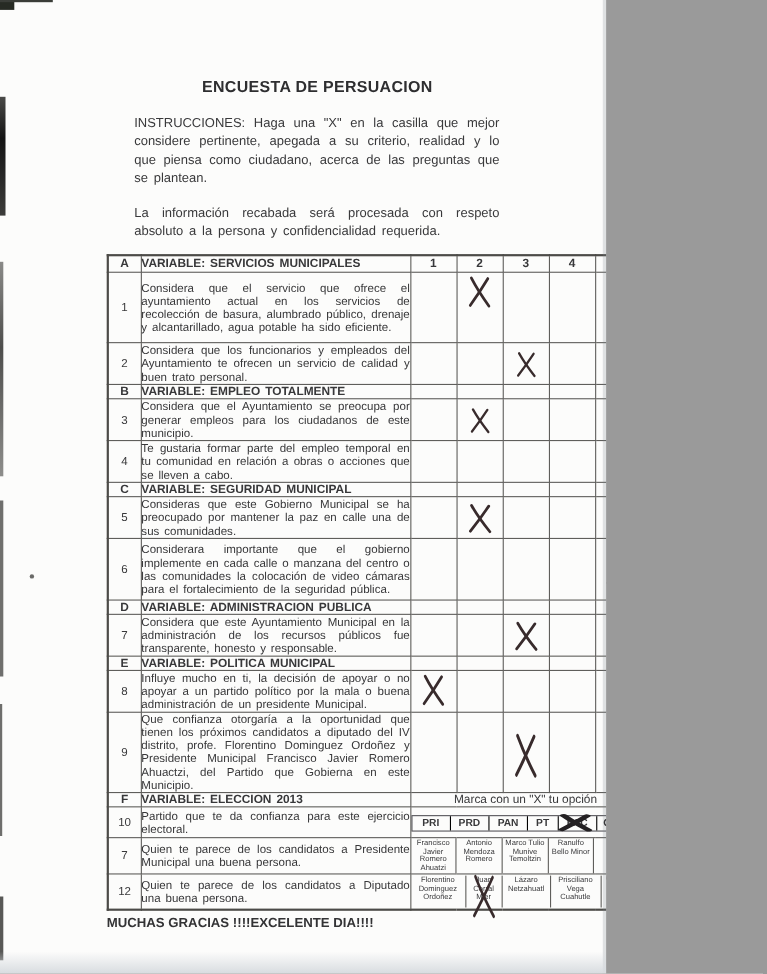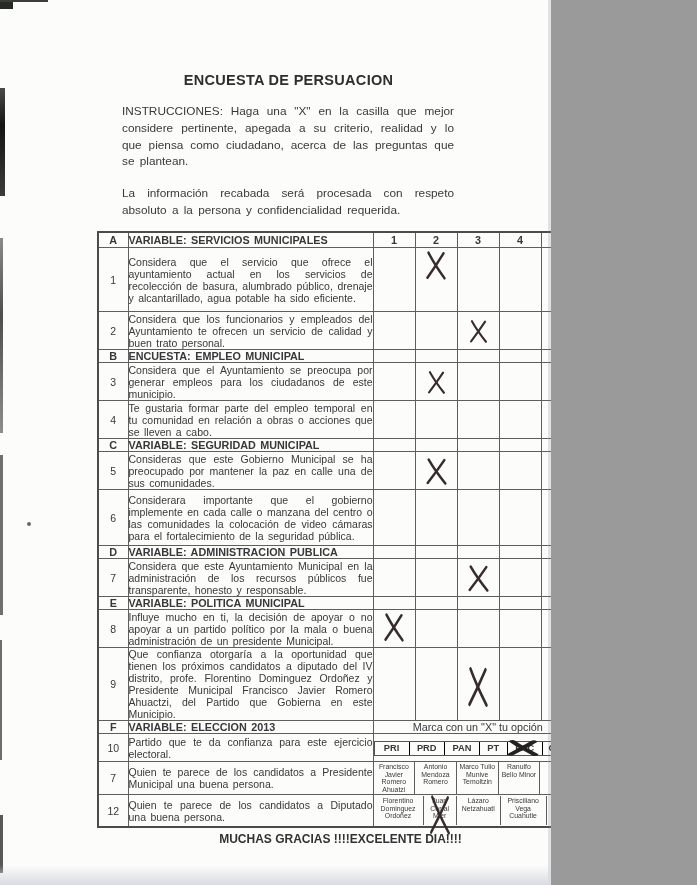--- a/index.html
+++ b/index.html
@@ -54,21 +54,21 @@
   td.xt .xmark{margin-top:2px;width:24px;height:31px;}
   td.xlg .xmark{width:25px;height:29px;}
   td.xtall .xmark{width:24px;height:44px;margin-top:6px;}
   .party .xmark{position:absolute;left:44%;top:50%;margin:0;transform:translate(-50%,-50%);
         width:34px;height:16px;}
   .party .xmark path{stroke-width:4.6;stroke:#232022;}
   .cand .xmark{position:absolute;left:50%;top:-3px;margin:0;transform:translateX(-50%);
         width:25px;height:44px;z-index:2;}
   .cand .xmark path{stroke-width:2.1;}
   
-  .thanks{margin:4px 0 0 97px;width:487px;text-align:center;font-weight:bold;font-size:12px;color:#333335;}
+  .thanks{margin:4px 0 0 97px;width:487px;text-align:left;font-weight:bold;font-size:12px;color:#333335;}
   .signature{position:absolute;left:570px;top:733px;transform:rotate(-4deg);
         font-family:"DejaVu Sans",sans-serif;font-style:italic;font-size:14px;
         line-height:17px;color:#36363b;letter-spacing:.5px;}
   .signature span{display:block;}
   .signature span:last-child{margin-left:3px;}
 </style>
 </head>
 <body>
 
 <div class="page">
@@ -136,21 +136,21 @@
               <path d="M4.5 2.5 Q10.5 13 20.5 25.5"></path>
               <path d="M19.5 3 Q12.5 13.5 3.5 25"></path>
             </svg>
           </td>
       <td class="rc"></td>
       <td class="rc"></td>
     </tr>
 
     <tr class="sec" style="height:13px">
       <td class="cnum">B</td>
-      <td class="q">ENCUESTA: EMPLEO MUNICIPAL</td>
+      <td class="q">VARIABLE: EMPLEO TOTALMENTE</td>
       <td class="rc"></td>
       <td class="rc"></td>
       <td class="rc"></td>
       <td class="rc"></td>
       <td class="rc"></td>
     </tr>
 
     <tr style="height:38px">
       <td class="cnum">3</td>
       <td class="q">Considera que el Ayuntamiento se preocupa por generar empleos para los ciudadanos de este municipio.</td>

